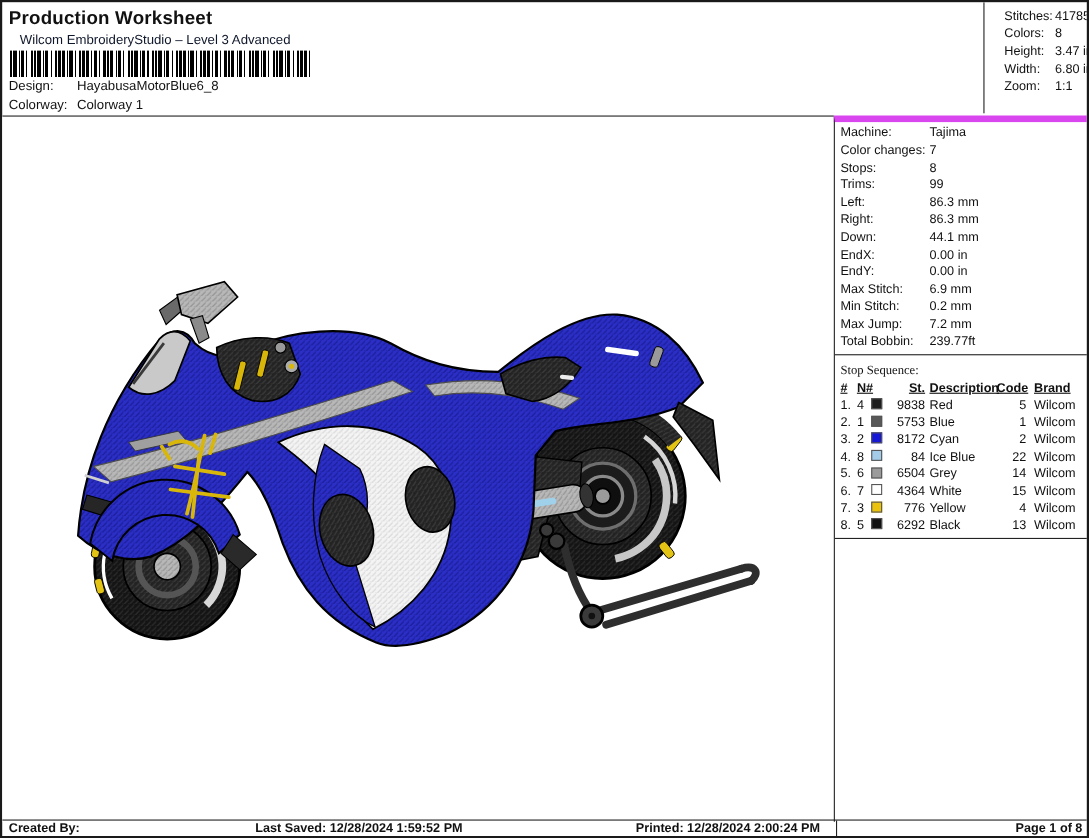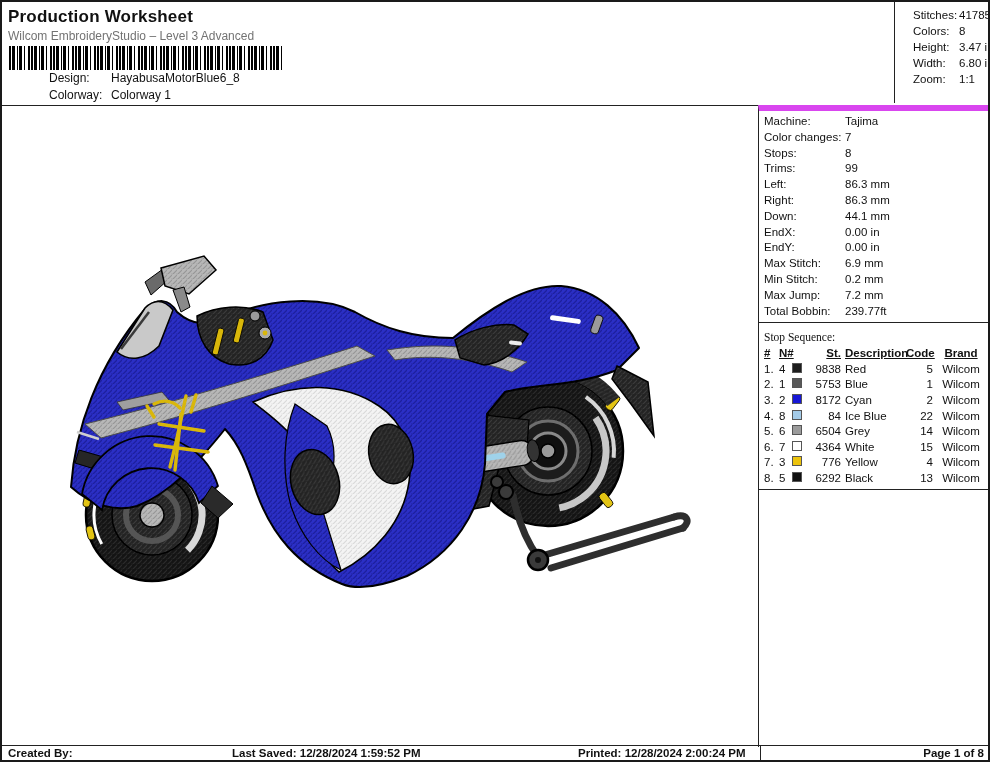--- a/index.html
+++ b/index.html
@@ -9,50 +9,50 @@
     width: 990px; height: 762px;
     background: #fff;
     color: #111;
     font-family: "Liberation Sans", sans-serif;
     border: 2px solid #1a1a1a;
     overflow: hidden;
   }
   
   .hdr-left { position:absolute; left:0; top:0; width:892px; height:101px; }
   .title { position:absolute; left:6px; top:5px; font-size:17px; font-weight:bold; letter-spacing:0.2px; }
-  .subtitle { position:absolute; left:6px; top:27px; font-size:12px; color:#737373; }
+  .subtitle { position:absolute; left:16px; top:27px; font-size:12px; color:#0f172a; }
   .barcode { position:absolute; left:7px; top:44px; width:273px; height:24px;
     background: repeating-linear-gradient(90deg,
       #000 0 2px, #fff 2px 3px, #000 3px 6px, #fff 6px 8px,
       #000 8px 9px, #fff 9px 10px, #000 10px 13px, #fff 13px 15px,
       #000 15px 16px, #fff 16px 19px, #000 19px 21px, #fff 21px 22px);
   }
   .meta-row { position:absolute; left:6px; font-size:12px; }
-  .meta-row .lbl { display:inline-block; width:62px;margin-left:41px; }
+  .meta-row .lbl { display:inline-block; width:62px; }
   .hdr-right { position:absolute; left:892px; top:0; width:96px; height:101px;
     border-left:1px solid #222; padding:5px 0 0 18px; }
   .sum-row { font-size:11.5px; line-height:16px; white-space:nowrap; }
   .sum-row .lbl { display:inline-block; width:46px; }
   
   .design-area { position:absolute; left:0; top:103px; width:756px; height:642px;
     border-top:1px solid #222; background:#fff; }
   .panel { position:absolute; left:756px; top:103px; width:268px; height:642px;
     border-left:1px solid #222; border-top:6px solid #d946ef; padding-top:3px; font-size:11.5px; }
   .mrow { padding-left:5px; height:15.8px; line-height:15.8px; white-space:nowrap; }
   .mrow .lbl { display:inline-block; width:81px; }
   .sep { border-top:1px solid #222; margin-top:3px; }
   .stop-title { padding-left:5px; height:15px; line-height:15px; margin-top:7px;font-family:Liberation Serif, serif; }
   .srow { display:flex; align-items:center; height:15.6px; padding-left:5px; white-space:nowrap; }
   .srow.head { font-weight:bold; }
   .srow.head span { text-decoration:underline; }
   .c-seq { width:15px; } .c-n { width:13px; } .c-sw { width:15px; }
   .c-st { width:34px; text-align:right; }
   .c-desc { width:61px; margin-left:4px; } 
   .c-code { width:27px; text-align:right; }
-  .c-brand { width:42px; margin-left:7px;text-align:center; }
+  .c-brand { width:42px; margin-left:7px; }
   .swatch { width:10px; height:10px; border:1px solid #555; display:inline-block; }
   
   .footer { position:absolute; left:0; top:743px; width:986px; height:15px;
     border-top:1px solid #222; font-size:11.5px; }
   .fcell { position:absolute; top:1px; white-space:nowrap;font-weight:bold; }
   .f-created { left:6px; } .f-saved { left:230px; } .f-printed { left:576px; }
   .f-page { right:4px; }
   .fdiv { position:absolute; left:758px; top:0; height:15px; border-left:1px solid #222; }
   .f-underline1 { position:absolute; left:2px; top:14px; width:326px; border-top:1px solid #b5b5b5; }
   .f-underline2 { position:absolute; left:332px; top:14px; width:424px; border-top:1px solid #b5b5b5; }

